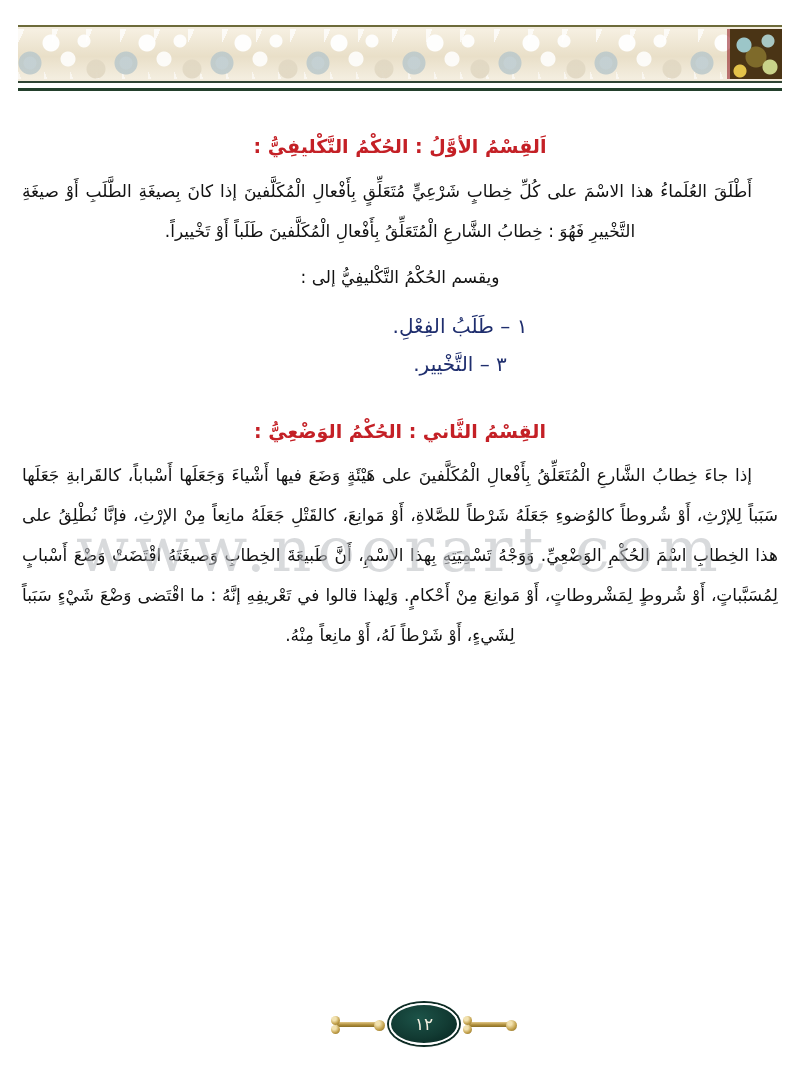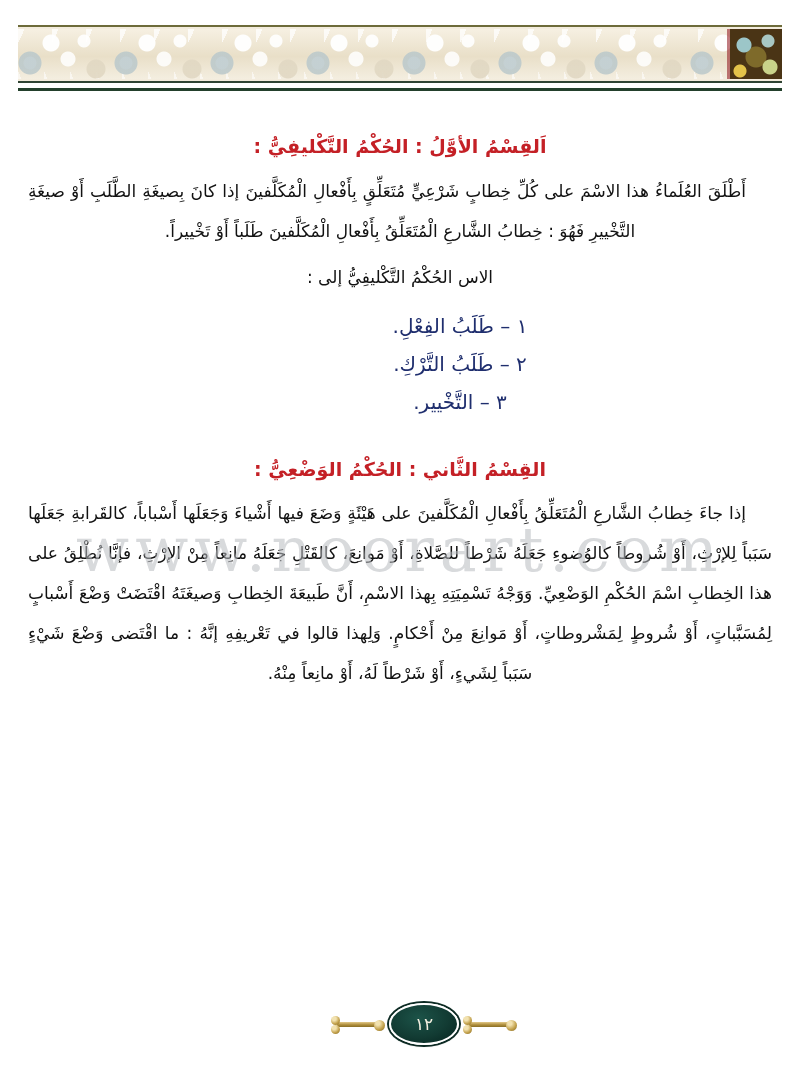--- a/index.html
+++ b/index.html
@@ -110,21 +110,21 @@
   }
   .heading-1 { margin-top: 20px; }
   .heading-2 { margin-top: 34px; }
 
   .para {
     color: #121212;
     font-size: 17px;
     line-height: 40px;
     text-align: justify;
     text-align-last: center;
-    margin: 6px;
+    margin: 0;
     text-indent: 26px;
   }
 
   .lead-line {
     color: #121212;
     font-size: 17px;
     line-height: 40px;
     text-align: center;
     margin: 6px 0 2px 0;
   }
@@ -229,25 +229,24 @@
     <div class="band-corner"></div>
   </div>
   <div class="header-rule"></div>
 
   <div class="content">
 
     <div class="heading heading-1">اَلقِسْمُ الأوَّلُ : الحُكْمُ التَّكْليفِيُّ :</div>
 
     <p class="para">أَطْلَقَ العُلَماءُ هذا الاسْمَ على كُلِّ خِطابٍ شَرْعِيٍّ مُتَعَلِّقٍ بِأَفْعالِ الْمُكَلَّفينَ إذا كانَ بِصيغَةِ الطَّلَبِ أَوْ صيغَةِ التَّخْييرِ فَهُوَ : خِطابُ الشَّارعِ الْمُتَعَلِّقُ بِأَفْعالِ الْمُكَلَّفينَ طَلَباً أَوْ تَخْييراً.</p>
 
-    <div class="lead-line">الاس الحُكْمُ التَّكْليفِيُّ إلى :</div>
+    <div class="lead-line">ويقسم الحُكْمُ التَّكْليفِيُّ إلى :</div>
 
     <ul class="list">
       <li class="list-item">١ – طَلَبُ الفِعْلِ.</li>
-      <li class="list-item">٢ – طَلَبُ التَّرْكِ.</li>
       <li class="list-item">٣ – التَّخْيير.</li>
     </ul>
 
     <div class="heading heading-2">القِسْمُ الثَّاني : الحُكْمُ الوَضْعِيُّ :</div>
 
     <p class="para">إذا جاءَ خِطابُ الشَّارعِ الْمُتَعَلِّقُ بِأَفْعالِ الْمُكَلَّفينَ على هَيْئَةٍ وَضَعَ فيها أَشْياءَ وَجَعَلَها أَسْباباً، كالقَرابةِ جَعَلَها سَبَباً لِلإرْثِ، أَوْ شُروطاً كالوُضوءِ جَعَلَهُ شَرْطاً للصَّلاةِ، أَوْ مَوانِعَ، كالقَتْلِ جَعَلَهُ مانِعاً مِنْ الإرْثِ، فإنَّا نُطْلِقُ على هذا الخِطابِ اسْمَ الحُكْمِ الوَضْعِيِّ. وَوَجْهُ تَسْمِيَتِهِ بِهذا الاسْمِ، أَنَّ طَبيعَةَ الخِطابِ وَصيغَتَهُ اقْتَضَتْ وَضْعَ أَسْبابٍ لِمُسَبَّباتٍ، أَوْ شُروطٍ لِمَشْروطاتٍ، أَوْ مَوانِعَ مِنْ أَحْكامٍ. وَلِهذا قالوا في تَعْريفِهِ إنَّهُ : ما اقْتَضى وَضْعَ شَيْءٍ سَبَباً لِشَيءٍ، أَوْ شَرْطاً لَهُ، أَوْ مانِعاً مِنْهُ.</p>
 
   </div>
 
   <div class="watermark">www.noorart.com</div>

